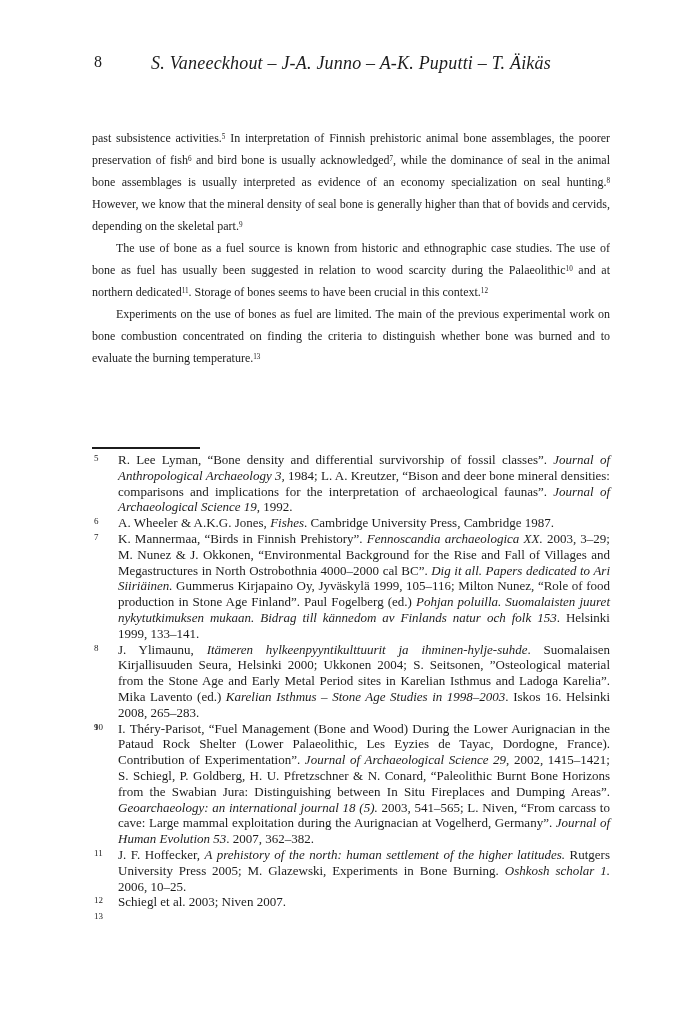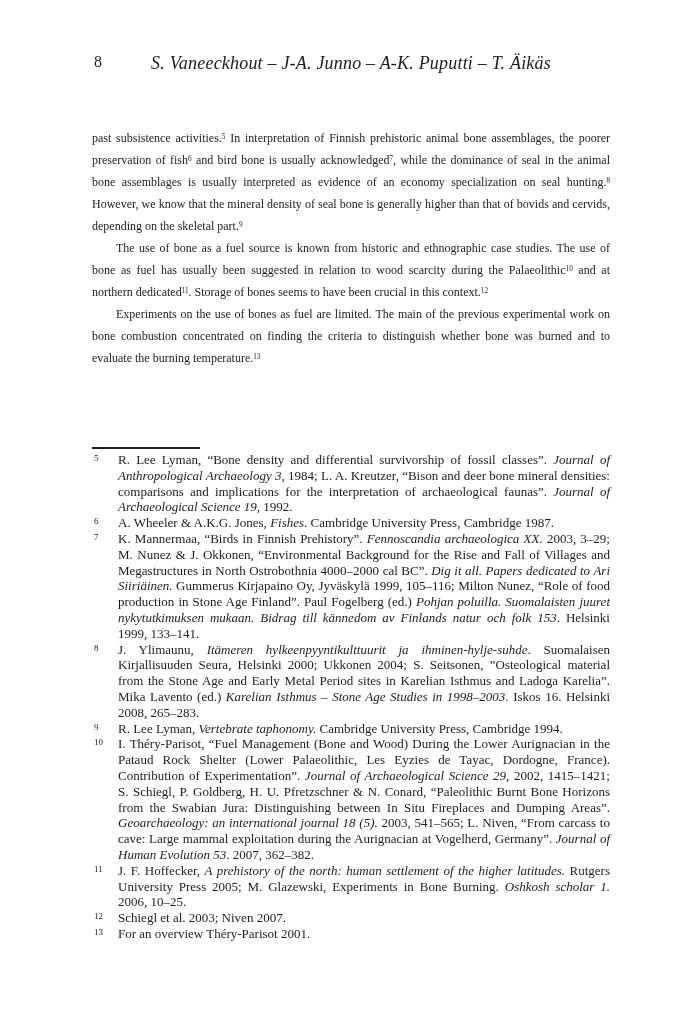--- a/index.html
+++ b/index.html
@@ -91,19 +91,19 @@
       <p class="para indent"><span>Experiments on the use of bones as fuel are limited. The main of the previous experimental work on bone combustion concentrated on finding the criteria to distinguish whether bone was burned and to evaluate the burning temperature.</span><sup>13</sup></p>
     </main>
 
   <div class="fn-sep"></div>
 
   <section class="footnotes">
       <div class="fn"><span class="fn-marker">5</span><span class="fn-text"><span>R. Lee Lyman, “Bone density and differential survivorship of fossil classes”. </span><span class="it">Journal of Anthropological Archaeology 3,</span><span> 1984; L. A. Kreutzer, “Bison and deer bone mineral densities: comparisons and implications for the interpretation of archaeological faunas”. </span><span class="it">Journal of Archaeological Science 19</span><span>, 1992.</span></span></div>
       <div class="fn"><span class="fn-marker">6</span><span class="fn-text"><span>A. Wheeler &amp; A.K.G. Jones, </span><span class="it">Fishes</span><span>. Cambridge University Press, Cambridge 1987.</span></span></div>
       <div class="fn"><span class="fn-marker">7</span><span class="fn-text"><span>K. Mannermaa, “Birds in Finnish Prehistory”. </span><span class="it">Fennoscandia archaeologica XX.</span><span> 2003, 3–29; M. Nunez &amp; J. Okkonen, “Environmental Background for the Rise and Fall of Villages and Megastructures in North Ostrobothnia 4000–2000 cal BC”. </span><span class="it">Dig it all. Papers dedicated to Ari Siiriäinen.</span><span> Gummerus Kirjapaino Oy, Jyväskylä 1999, 105–116; Milton Nunez, “Role of food production in Stone Age Finland”. Paul Fogelberg (ed.) </span><span class="it">Pohjan poluilla. Suomalaisten juuret nykytutkimuksen mukaan. Bidrag till kännedom av Finlands natur och folk 153</span><span>. Helsinki 1999, 133–141.</span></span></div>
       <div class="fn"><span class="fn-marker">8</span><span class="fn-text"><span>J. Ylimaunu, </span><span class="it">Itämeren hylkeenpyyntikulttuurit ja ihminen-hylje-suhde</span><span>. Suomalaisen Kirjallisuuden Seura, Helsinki 2000; Ukkonen 2004; S. Seitsonen, ”Osteological material from the Stone Age and Early Metal Period sites in Karelian Isthmus and Ladoga Karelia”. Mika Lavento (ed.) </span><span class="it">Karelian Isthmus – Stone Age Studies in 1998–2003</span><span>. Iskos 16. Helsinki 2008, 265–283.</span></span></div>
-      <div class="fn"><span class="fn-marker">9</span><span class="fn-text"><span>R. Lee Lyman, </span><span class="it">Vertebrate taphonomy.</span><span> Cambridge University Press, Cambridge 1994.</span></span></div>
+      <div class="fn"><span class="fn-marker">9</span></div>
       <div class="fn"><span class="fn-marker">10</span><span class="fn-text"><span>I. Théry-Parisot, “Fuel Management (Bone and Wood) During the Lower Aurignacian in the Pataud Rock Shelter (Lower Palaeolithic, Les Eyzies de Tayac, Dordogne, France). Contribution of Experimentation”. </span><span class="it">Journal of Archaeological Science 29</span><span>, 2002, 1415–1421; S. Schiegl, P. Goldberg, H. U. Pfretzschner &amp; N. Conard, “Paleolithic Burnt Bone Horizons from the Swabian Jura: Distinguishing between In Situ Fireplaces and Dumping Areas”. </span><span class="it">Geoarchaeology: an international journal 18 (5).</span><span> 2003, 541–565; L. Niven, “From carcass to cave: Large mammal exploitation during the Aurignacian at Vogelherd, Germany”. </span><span class="it">Journal of Human Evolution 53</span><span>. 2007, 362–382.</span></span></div>
       <div class="fn"><span class="fn-marker">11</span><span class="fn-text"><span>J. F. Hoffecker, </span><span class="it">A prehistory of the north: human settlement of the higher latitudes.</span><span> Rutgers University Press 2005; M. Glazewski, Experiments in Bone Burning. </span><span class="it">Oshkosh scholar 1.</span><span> 2006, 10–25.</span></span></div>
       <div class="fn"><span class="fn-marker">12</span><span class="fn-text"><span>Schiegl et al. 2003; Niven 2007.</span></span></div>
-      <div class="fn"><span class="fn-marker">13</span><span class="fn-text"><span>For an overview Théry-Parisot 2001.</span></span></div>
+      <div class="fn"><span class="fn-marker">13</span></div>
     </section>
 </div>
 
 </body></html>

